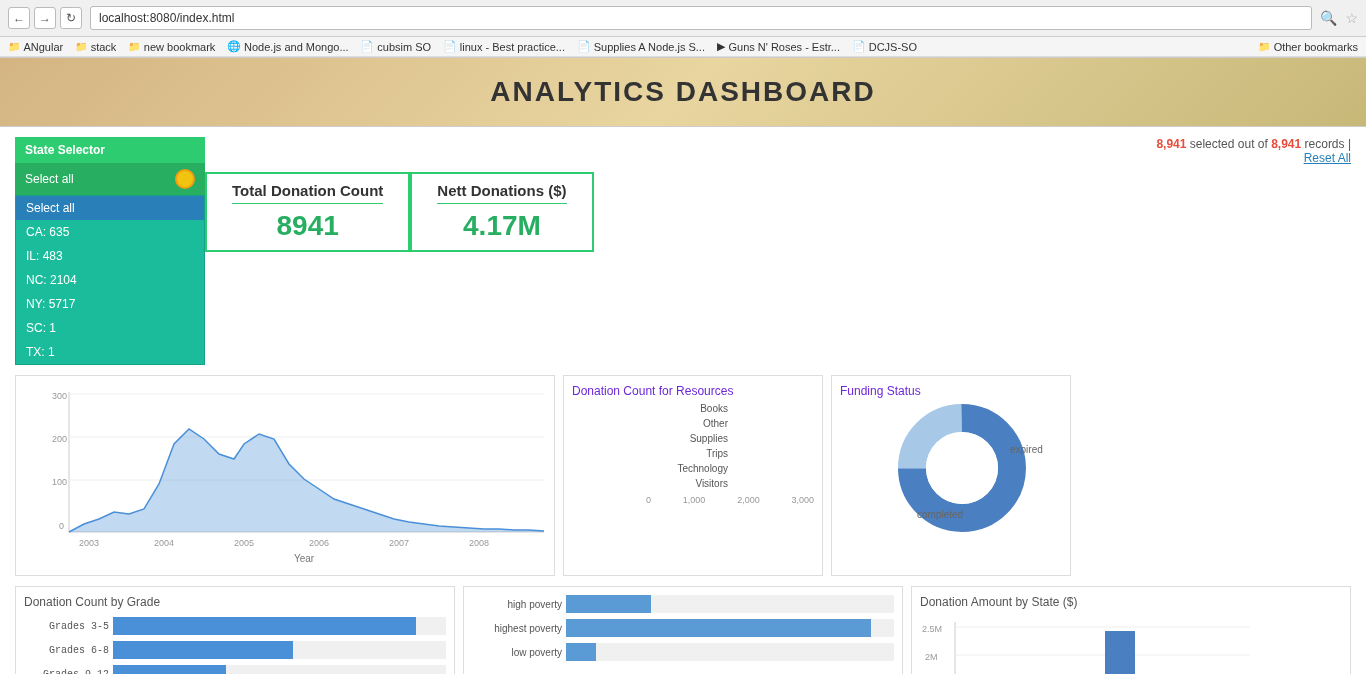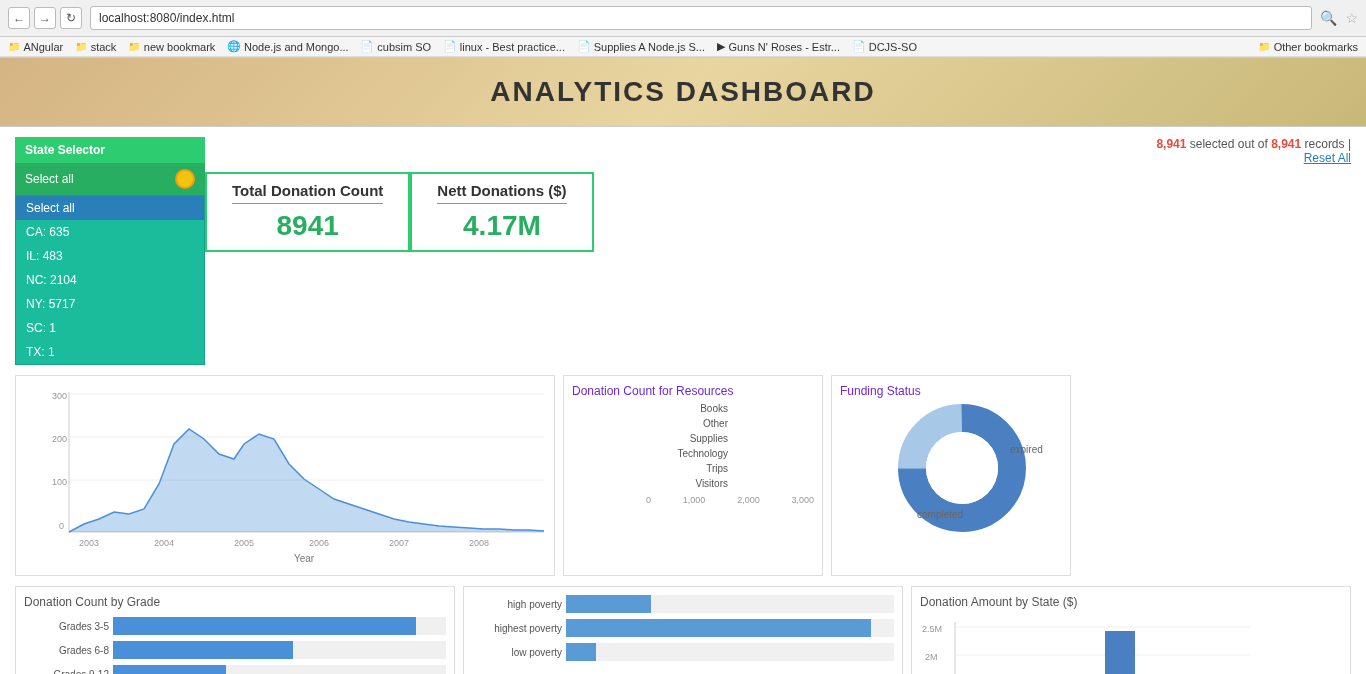--- a/index.html
+++ b/index.html
@@ -72,21 +72,21 @@
 
     
     .funding-chart { width: 240px; }
     .donut-container { display: flex; justify-content: flex-end; align-items: center; position: relative; height: 130px; }
 
     
     .bottom-row { display: flex; gap: 8px; }
     .bottom-chart { border: 1px solid #ddd; background: #fff; padding: 8px; flex: 1; }
     .bottom-chart-title { font-size: 12px; color: #555; margin-bottom: 8px; }
 
-    .grade-bar-row { display: flex; align-items: center; margin-bottom: 6px; gap: 4px; }
+    .grade-bar-row { display: flex; align-items: center; margin-bottom: 6px; gap: 4px; font-family: Liberation Mono, monospace; }
     .grade-label { width: 85px; font-size: 10px; color: #555; text-align: right; flex-shrink: 0; }
     .grade-bar-container { flex: 1; height: 18px; background: #f0f0f0; }
     .grade-bar-fill { height: 100%; background: #4a90d9; }
 
     .poverty-bar-row { display: flex; align-items: center; margin-bottom: 6px; gap: 4px; }
     .poverty-label { width: 90px; font-size: 10px; color: #555; text-align: right; flex-shrink: 0; }
     .poverty-bar-container { flex: 1; height: 18px; background: #f0f0f0; }
     .poverty-bar-fill { height: 100%; background: #5b9bd5; }
   </style>
 </head>
@@ -246,29 +246,29 @@
               <div class="bar-fill" style="width: 9%;"></div>
             </div>
           </div>
           <div class="bar-row">
             <div class="bar-label">Supplies</div>
             <div class="bar-container">
               <div class="bar-fill" style="width: 91%;"></div>
             </div>
           </div>
           <div class="bar-row">
+            <div class="bar-label">Trips</div>
+            <div class="bar-container">
+              <div class="bar-fill orange" style="width: 3%;"></div>
+            </div>
+          </div>
+          <div class="bar-row">
             <div class="bar-label">Technology</div>
             <div class="bar-container">
               <div class="bar-fill" style="width: 17%;"></div>
-            </div>
-          </div>
-          <div class="bar-row">
-            <div class="bar-label">Trips</div>
-            <div class="bar-container">
-              <div class="bar-fill orange" style="width: 3%;"></div>
             </div>
           </div>
           <div class="bar-row">
             <div class="bar-label">Visitors</div>
             <div class="bar-container">
               <div class="bar-fill yellow" style="width: 2%;"></div>
             </div>
           </div>
           <div class="bar-axis">
             <span>0</span>

